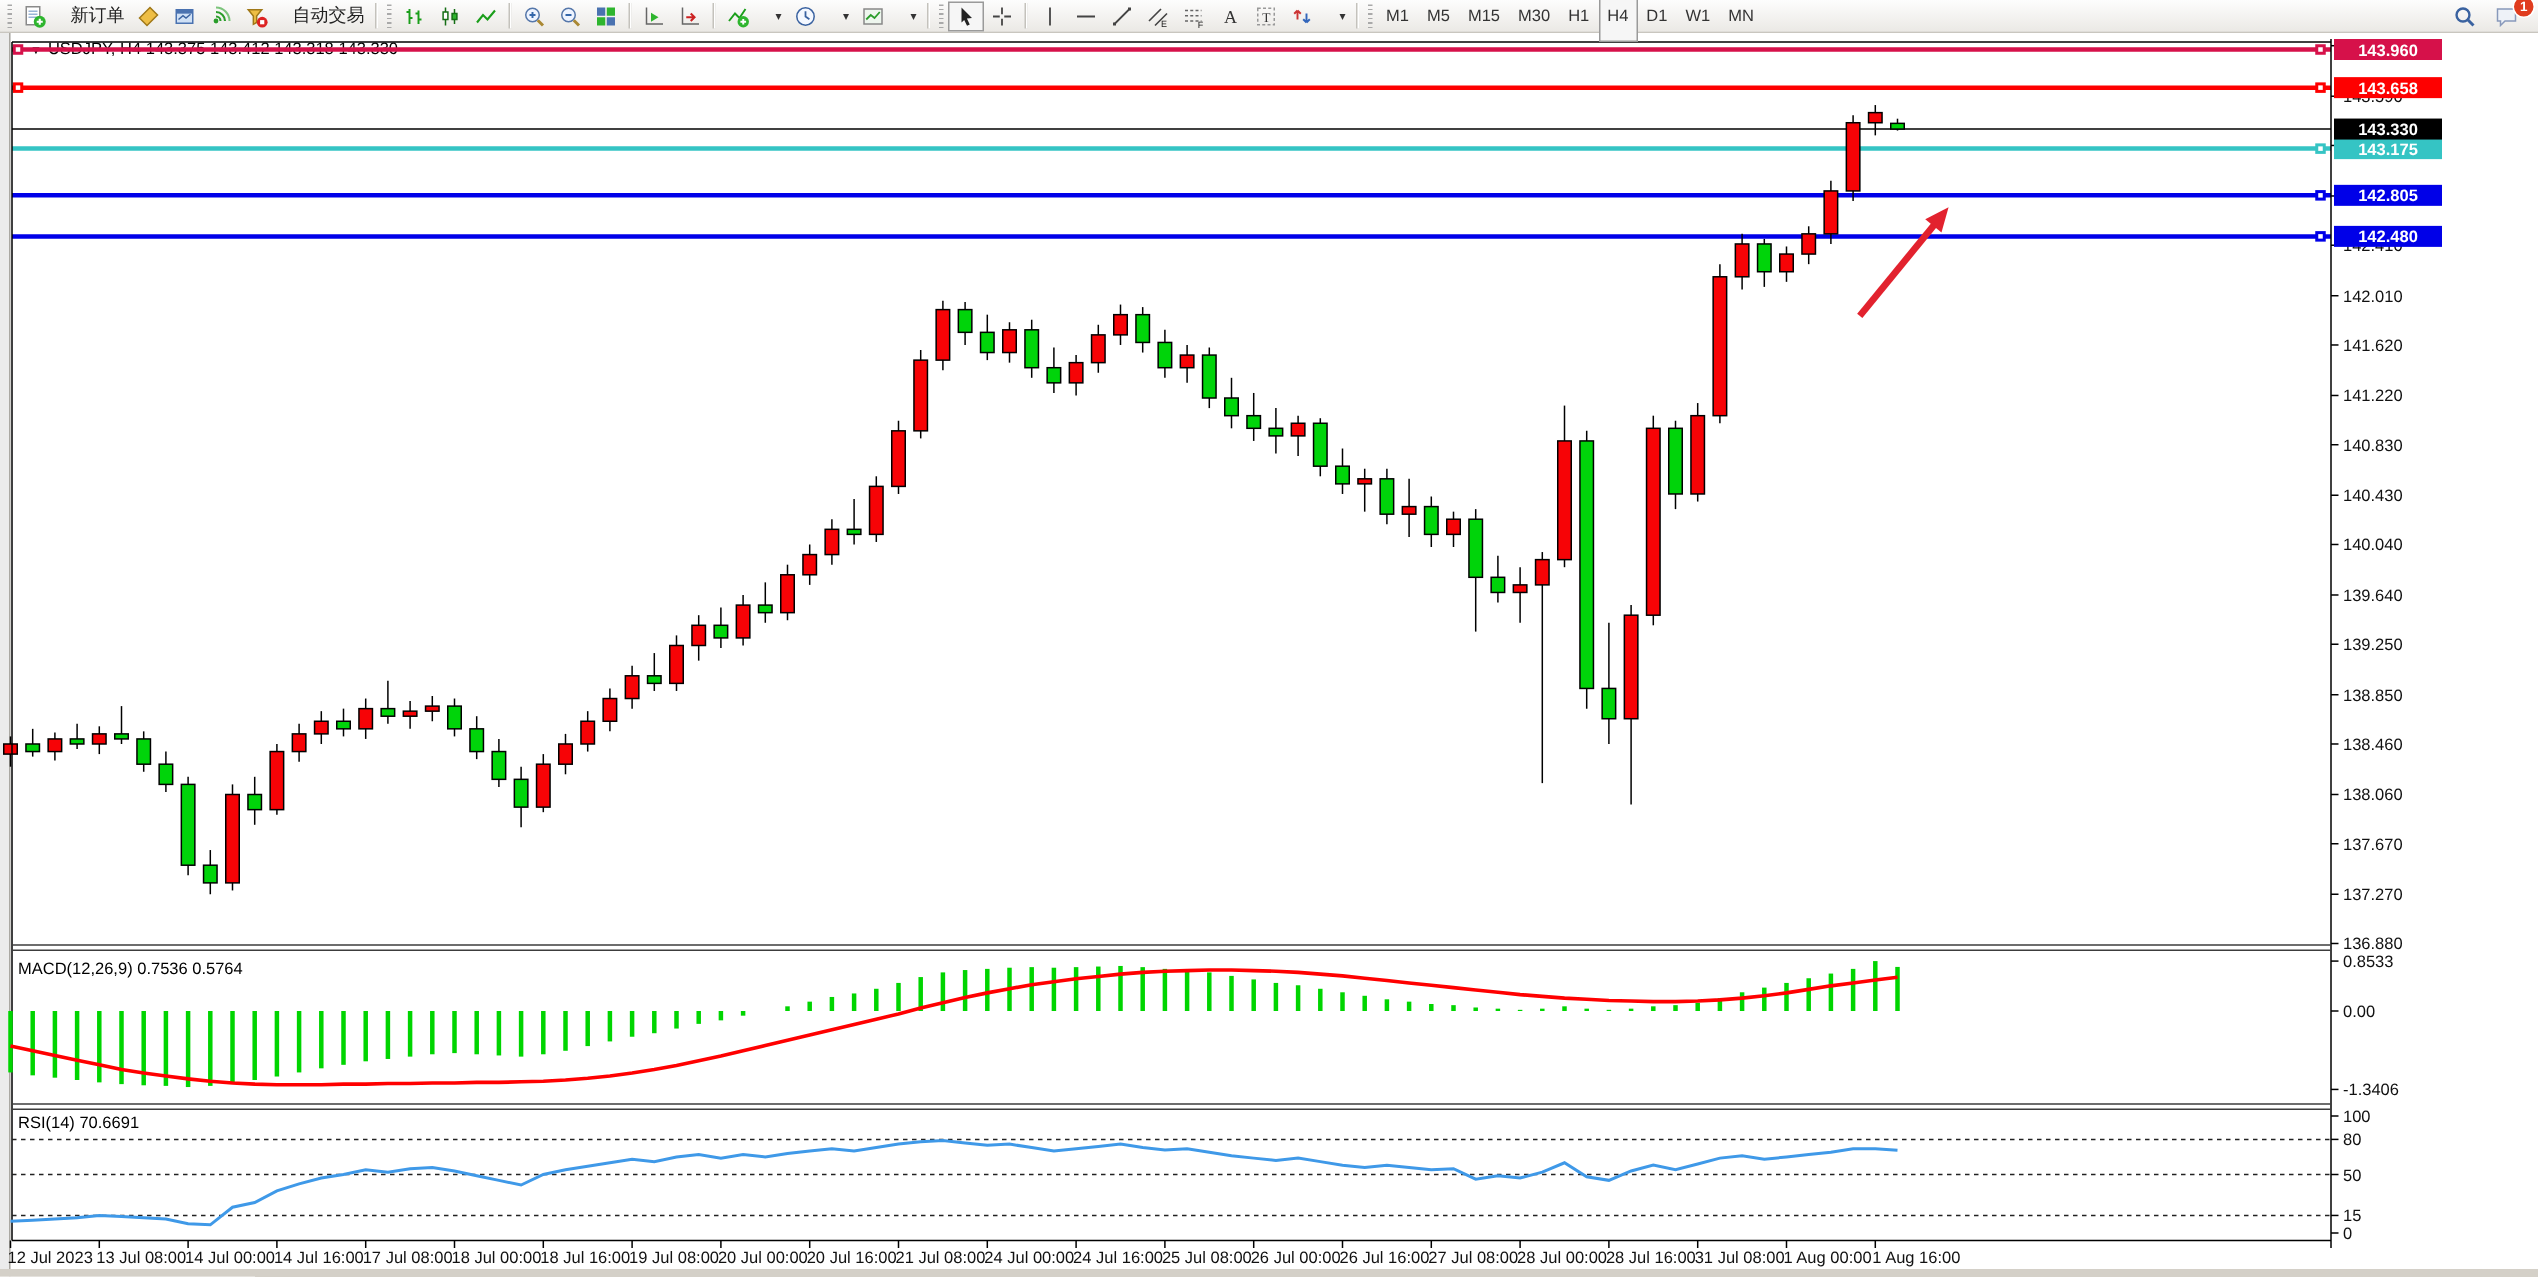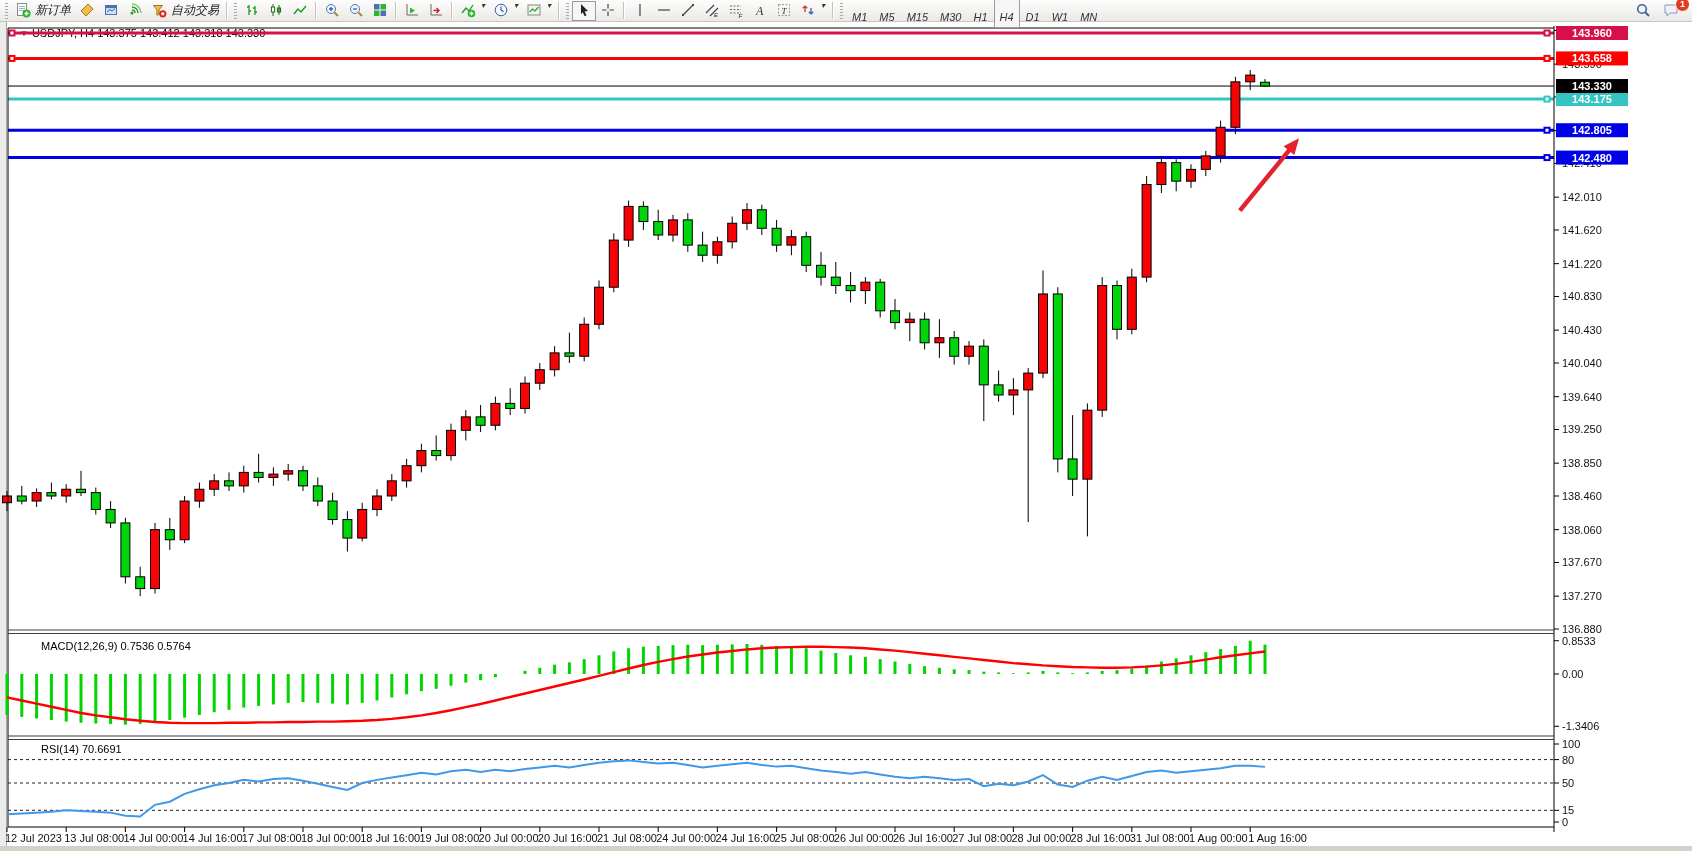--- a/index.html
+++ b/index.html
@@ -1,34 +1,34 @@
 <!DOCTYPE html>
 <html><head>
 <meta charset="utf-8">
 <style>
   html,body{margin:0;padding:0;background:#d4d0c8;font-family:"Liberation Sans",sans-serif;}
   .app{position:relative;width:1692px;height:851px;background:#ffffff;overflow:hidden;}
   
   .toolbar{position:absolute;top:0;left:0;width:1692px;height:22px;background:linear-gradient(#fdfdfd,#ebe9e5);border-bottom:1px solid #c9c6bf;display:flex;align-items:center;padding:0 2px;box-sizing:border-box;z-index:10;}
-  .tbtn{height:20px;min-width:20px;display:flex;justify-content:center;gap:4px;padding:0 3px;border:1px solid transparent;background:transparent;font-size:12px;color:#222;cursor:default;box-sizing:border-box;white-space:nowrap;font-style:italic;}
+  .tbtn{height:20px;min-width:20px;display:flex;align-items:center;justify-content:center;gap:16px;padding:0 3px;border:1px solid transparent;background:transparent;font-size:12px;color:#222;cursor:default;box-sizing:border-box;white-space:nowrap;}
   .tbtn.active{background:#f6f6f6;border:1px solid #9a9a9a;}
   .tf-group{display:flex;align-items:center;}
   .tf-group .tbtn{font-size:11px;padding:16px 5px;color:#333;}
   .sep{width:1px;height:17px;background:#c4c2bc;border-right:1px solid #ffffff;margin:0 3px;}
   .grip{width:3px;height:16px;background-image:repeating-linear-gradient(to bottom,#a9a9a9 0 1px,transparent 1px 3px);margin:0 3px;}
   .caret{font-size:8px;color:#333;margin-left:1px;line-height:1;}
   .right-tools{margin-left:auto;display:flex;align-items:center;gap:4px;padding-right:6px;}
   .chat-wrap{position:relative;}
   .badge{position:absolute;top:-4px;right:-6px;background:#e03c1e;color:#fff;font-size:9px;font-weight:bold;border-radius:50%;width:13px;height:13px;display:flex;align-items:center;justify-content:center;border:1px solid #fff;}
   
   .left-edge{position:absolute;top:22px;left:0;width:7px;height:829px;background:#ececec;border-right:1px solid #aba9a3;box-sizing:border-box;z-index:1;}
   .bottom-edge{position:absolute;left:0;top:846px;width:1692px;height:5px;background:#d4d0c8;z-index:5;}
   .chart-title{position:absolute;left:20px;top:27px;font-size:11px;color:#000;z-index:2;display:flex;align-items:center;gap:4px;}
   .chart-title .tri{font-size:8px;color:#000;}
-  .panel-label{position:absolute;font-size:11px;color:#000;z-index:4;margin-left:29px;}
+  .panel-label{position:absolute;font-size:11px;color:#000;z-index:4;}
   #chart-svg{position:absolute;left:0;top:0;z-index:3;}
 </style>
 </head>
 <body>
 
 <div class="app">
 
   <div class="toolbar">
     <div class="grip"></div>
 

